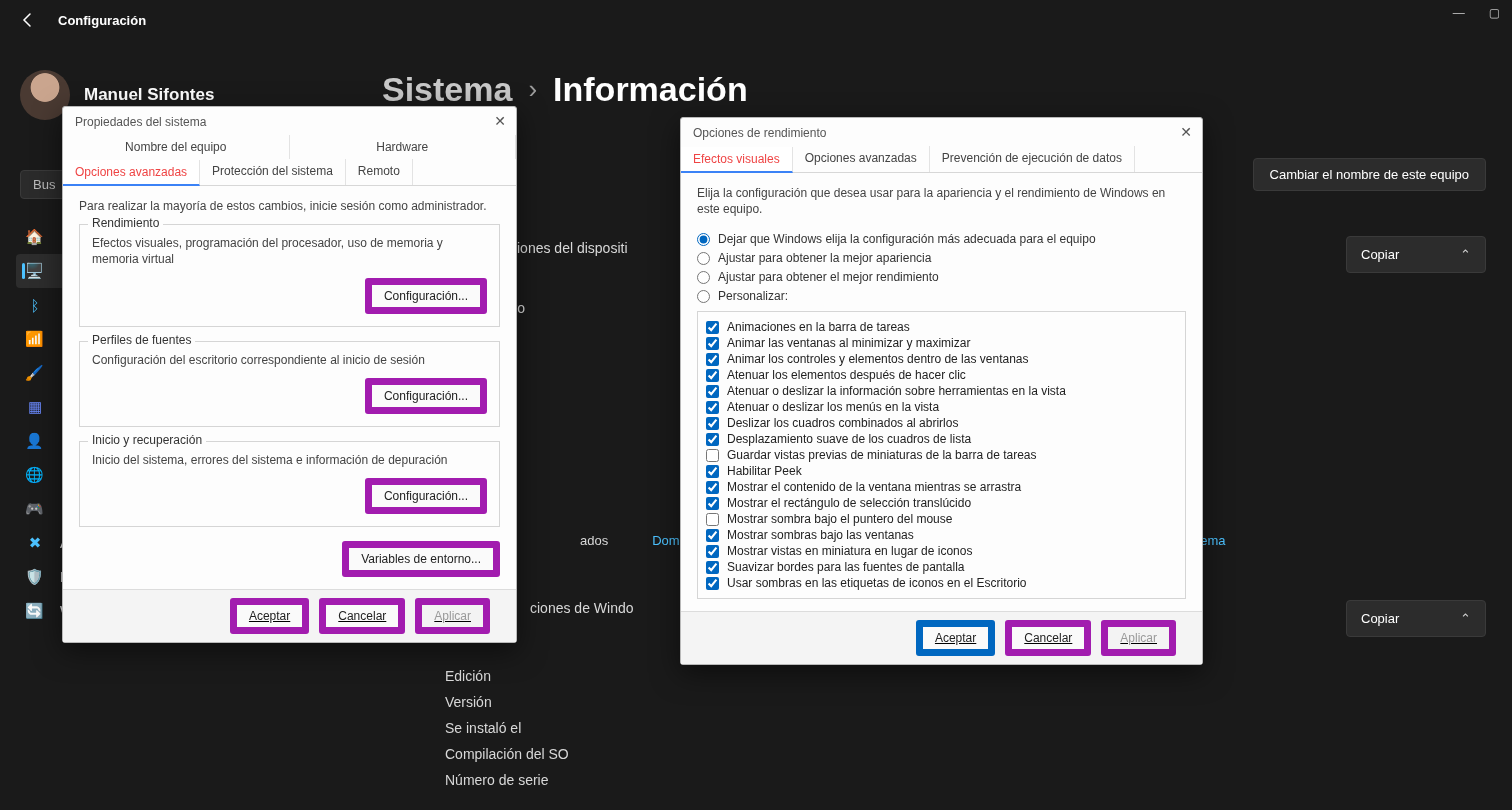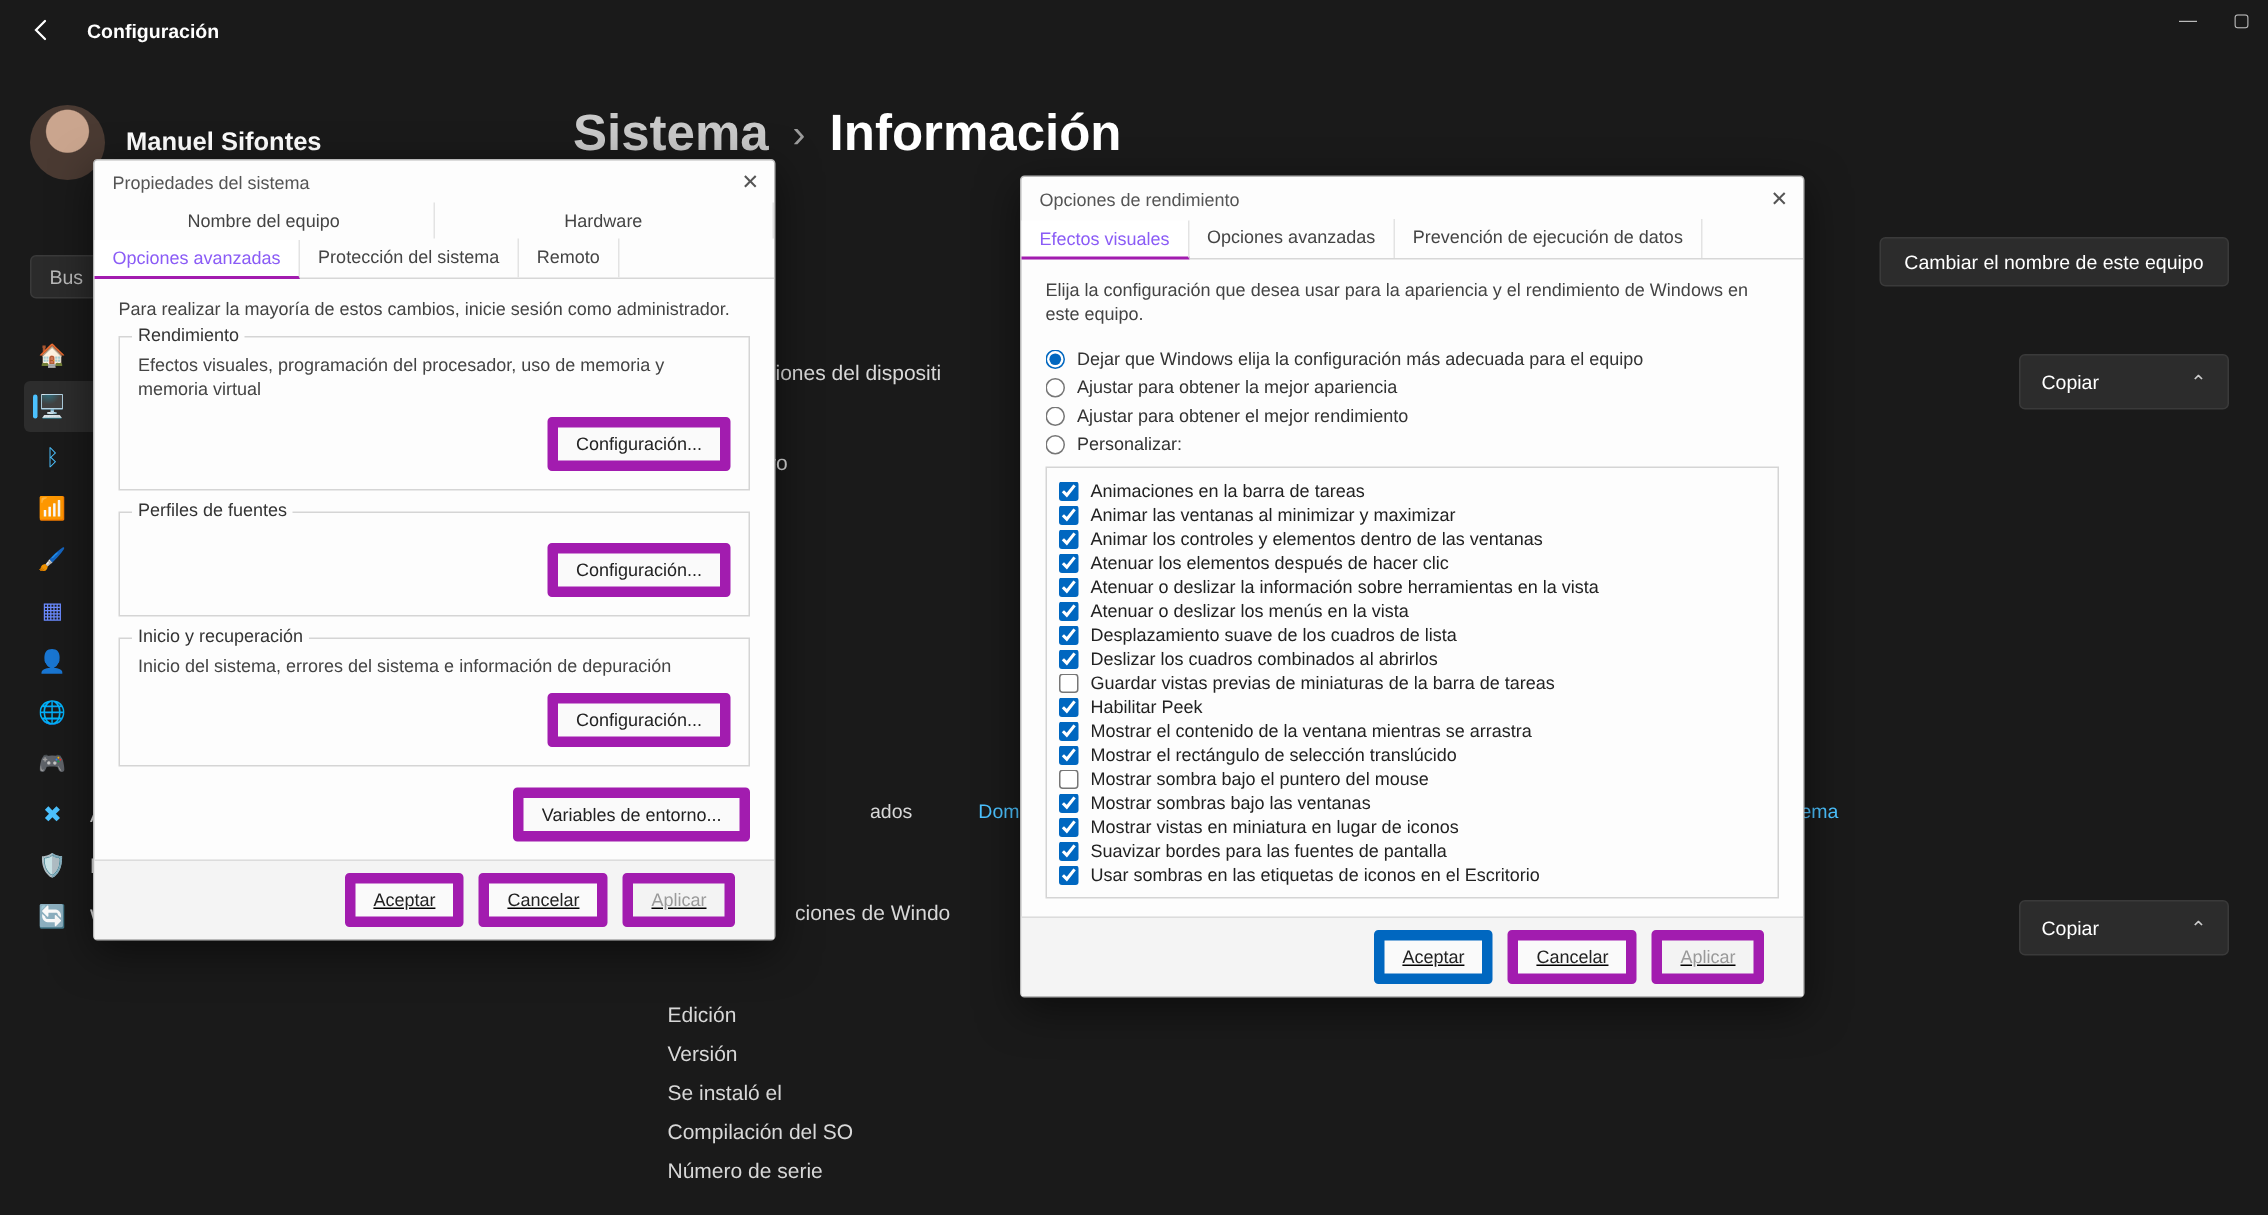--- a/index.html
+++ b/index.html
@@ -68,22 +68,22 @@
 
 .dlg { position:absolute; background:#fdfdfd; color:#000;
   border:1px solid #b9b9b9; border-radius:3px;
   box-shadow:0 8px 28px rgba(0,0,0,.5); }
 .dlg .dlg-title { font-size:12px; color:#555; padding:8px 12px 6px; }
 .dlg .close-x { position:absolute; top:6px; right:10px;
   font-size:14px; color:#555; cursor:pointer; }
 .tabrow { display:flex; border-bottom:1px solid #d7d7d7; }
 .tabrow .tab { padding:5px 12px; font-size:12px; color:#444; cursor:pointer;
   border-right:1px solid #e3e3e3; white-space:nowrap; }
-.tabrow .tab.active { background:#fff; border-bottom:2px solid #a21caf;
-  position:relative; top:1px; font-weight:400; color:#8b5cf6; }
+.tabrow .tab.active { background:#fff; border-bottom:2px solid #3b82f6;
+  position:relative; top:1px; font-weight:400; color:#ef4444; }
 .dlg .body { padding:12px 16px; }
 .groupbox { border:1px solid #d5d5d5; padding:10px 12px 12px; margin-bottom:14px; position:relative; }
 .groupbox .gtitle { position:absolute; top:-9px; left:8px; background:#fdfdfd;
   padding:0 4px; font-size:12px; color:#333; }
 .gdesc { font-size:12px; color:#444; line-height:1.35; }
 .btn { background:#fafafa; border:7px solid #a21caf; border-radius:3px;
   padding:4px 12px; font-size:12px; cursor:pointer; color:#222; }
 .btn:disabled, .btn.disabled { color:#9a9a9a; background:#f3f3f3; cursor:default; }
 .btnrow { display:flex; justify-content:flex-end; gap:10px; padding:8px 26px;
   background:#f4f4f4; border-top:1px solid #dcdcdc;text-decoration:underline; }
@@ -226,20 +226,21 @@
     <div style="height:10px"></div>
     <div class="groupbox">
       <span class="gtitle">Rendimiento</span>
       <div class="gdesc">Efectos visuales, programación del procesador, uso de memoria y memoria virtual</div>
       <div class="right-align">
           <button class="btn">Configuración...</button>
         </div>
     </div>
     <div class="groupbox">
       <span class="gtitle">Perfiles de fuentes</span>
+      <div class="gdesc">Configuración del escritorio correspondiente al inicio de sesión</div>
       <div class="right-align">
           <button class="btn">Configuración...</button>
         </div>
     </div>
     <div class="groupbox">
       <span class="gtitle">Inicio y recuperación</span>
       <div class="gdesc">Inicio del sistema, errores del sistema e información de depuración</div>
       <div class="right-align">
           <button class="btn">Configuración...</button>
         </div>
@@ -304,25 +305,25 @@
         <label class="chk-row">
           <input type="checkbox" checked="" style="">
           <span>Atenuar o deslizar la información sobre herramientas en la vista</span>
         </label>
         <label class="chk-row">
           <input type="checkbox" checked="" style="">
           <span>Atenuar o deslizar los menús en la vista</span>
         </label>
         <label class="chk-row">
           <input type="checkbox" checked="" style="">
+          <span>Deslizar los cuadros combinados al abrirlos</span>
+        </label>
+        <label class="chk-row">
+          <input type="checkbox" checked="" style="">
           <span>Desplazamiento suave de los cuadros de lista</span>
-        </label>
-        <label class="chk-row">
-          <input type="checkbox" checked="" style="">
-          <span>Deslizar los cuadros combinados al abrirlos</span>
         </label>
         <label class="chk-row">
           <input type="checkbox" style="">
           <span>Guardar vistas previas de miniaturas de la barra de tareas</span>
         </label>
         <label class="chk-row">
           <input type="checkbox" checked="" style="">
           <span>Habilitar Peek</span>
         </label>
         <label class="chk-row">

